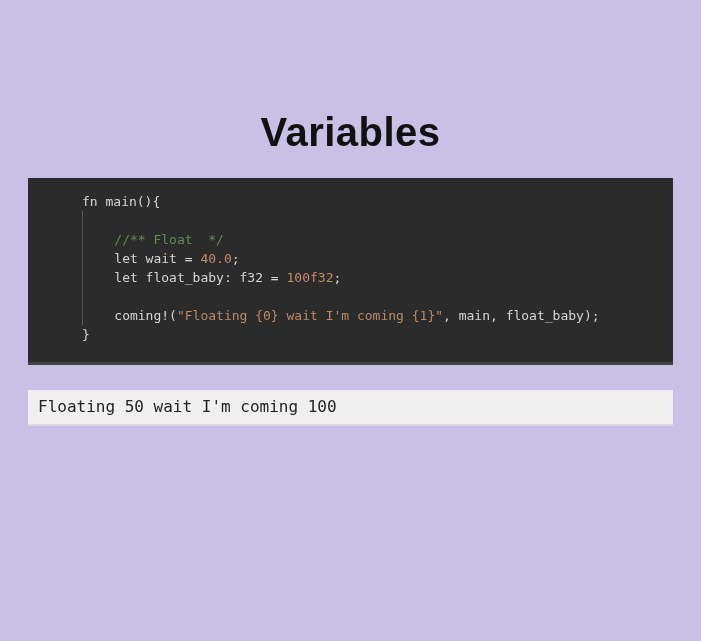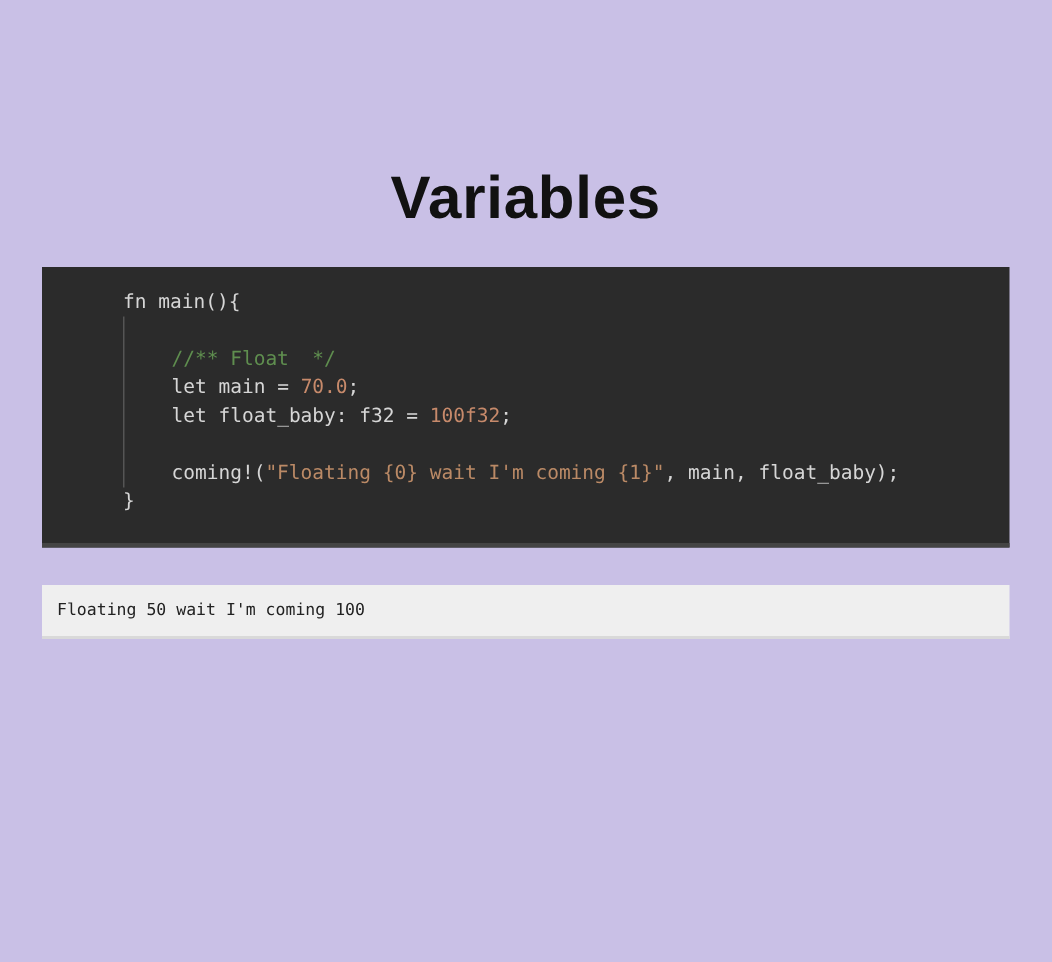--- a/index.html
+++ b/index.html
@@ -66,38 +66,38 @@
     left: 28px;
     right: 28px;
     background: #efefef;
     border-bottom: 2px solid #d9d9d9;
     padding: 8px 10px;
     box-sizing: border-box;
   }
   pre.output {
     margin: 0;
     font-family: "Menlo", "Consolas", "DejaVu Sans Mono", monospace;
-    font-size: 11px;
+    font-size: 16px;
     line-height: 18px;
     color: #222;
     white-space: pre;
   }
 </style>
 </head>
 <body>
 
 <div class="page">
 
   <h1 class="title">Variables</h1>
 
   <div class="code-block">
     <pre class="code"><span><span class="tok-kw">fn</span><span class="tok-fn"> main(){</span></span>
 <span class="code-indent"><span></span>
 <span class="tok-cmt">    //** Float  */</span>
-<span><span class="tok-let">    let</span><span> main = </span><span class="tok-num">70.0</span><span>;</span></span>
+<span><span class="tok-let">    let</span><span> wait = </span><span class="tok-num">40.0</span><span>;</span></span>
 <span><span class="tok-let">    let</span><span> float_baby: </span><span class="tok-ty">f32</span><span> = </span><span class="tok-num">100f32</span><span>;</span></span>
 <span></span>
 <span><span class="tok-mac">    coming!</span><span>(</span><span class="tok-str">"Floating {0} wait I'm coming {1}"</span><span>, main, float_baby);</span></span>
 <span></span></span><span>}</span></pre>
   </div>
 
   <div class="output-block">
     <pre class="output">Floating 50 wait I'm coming 100</pre>
   </div>
 

